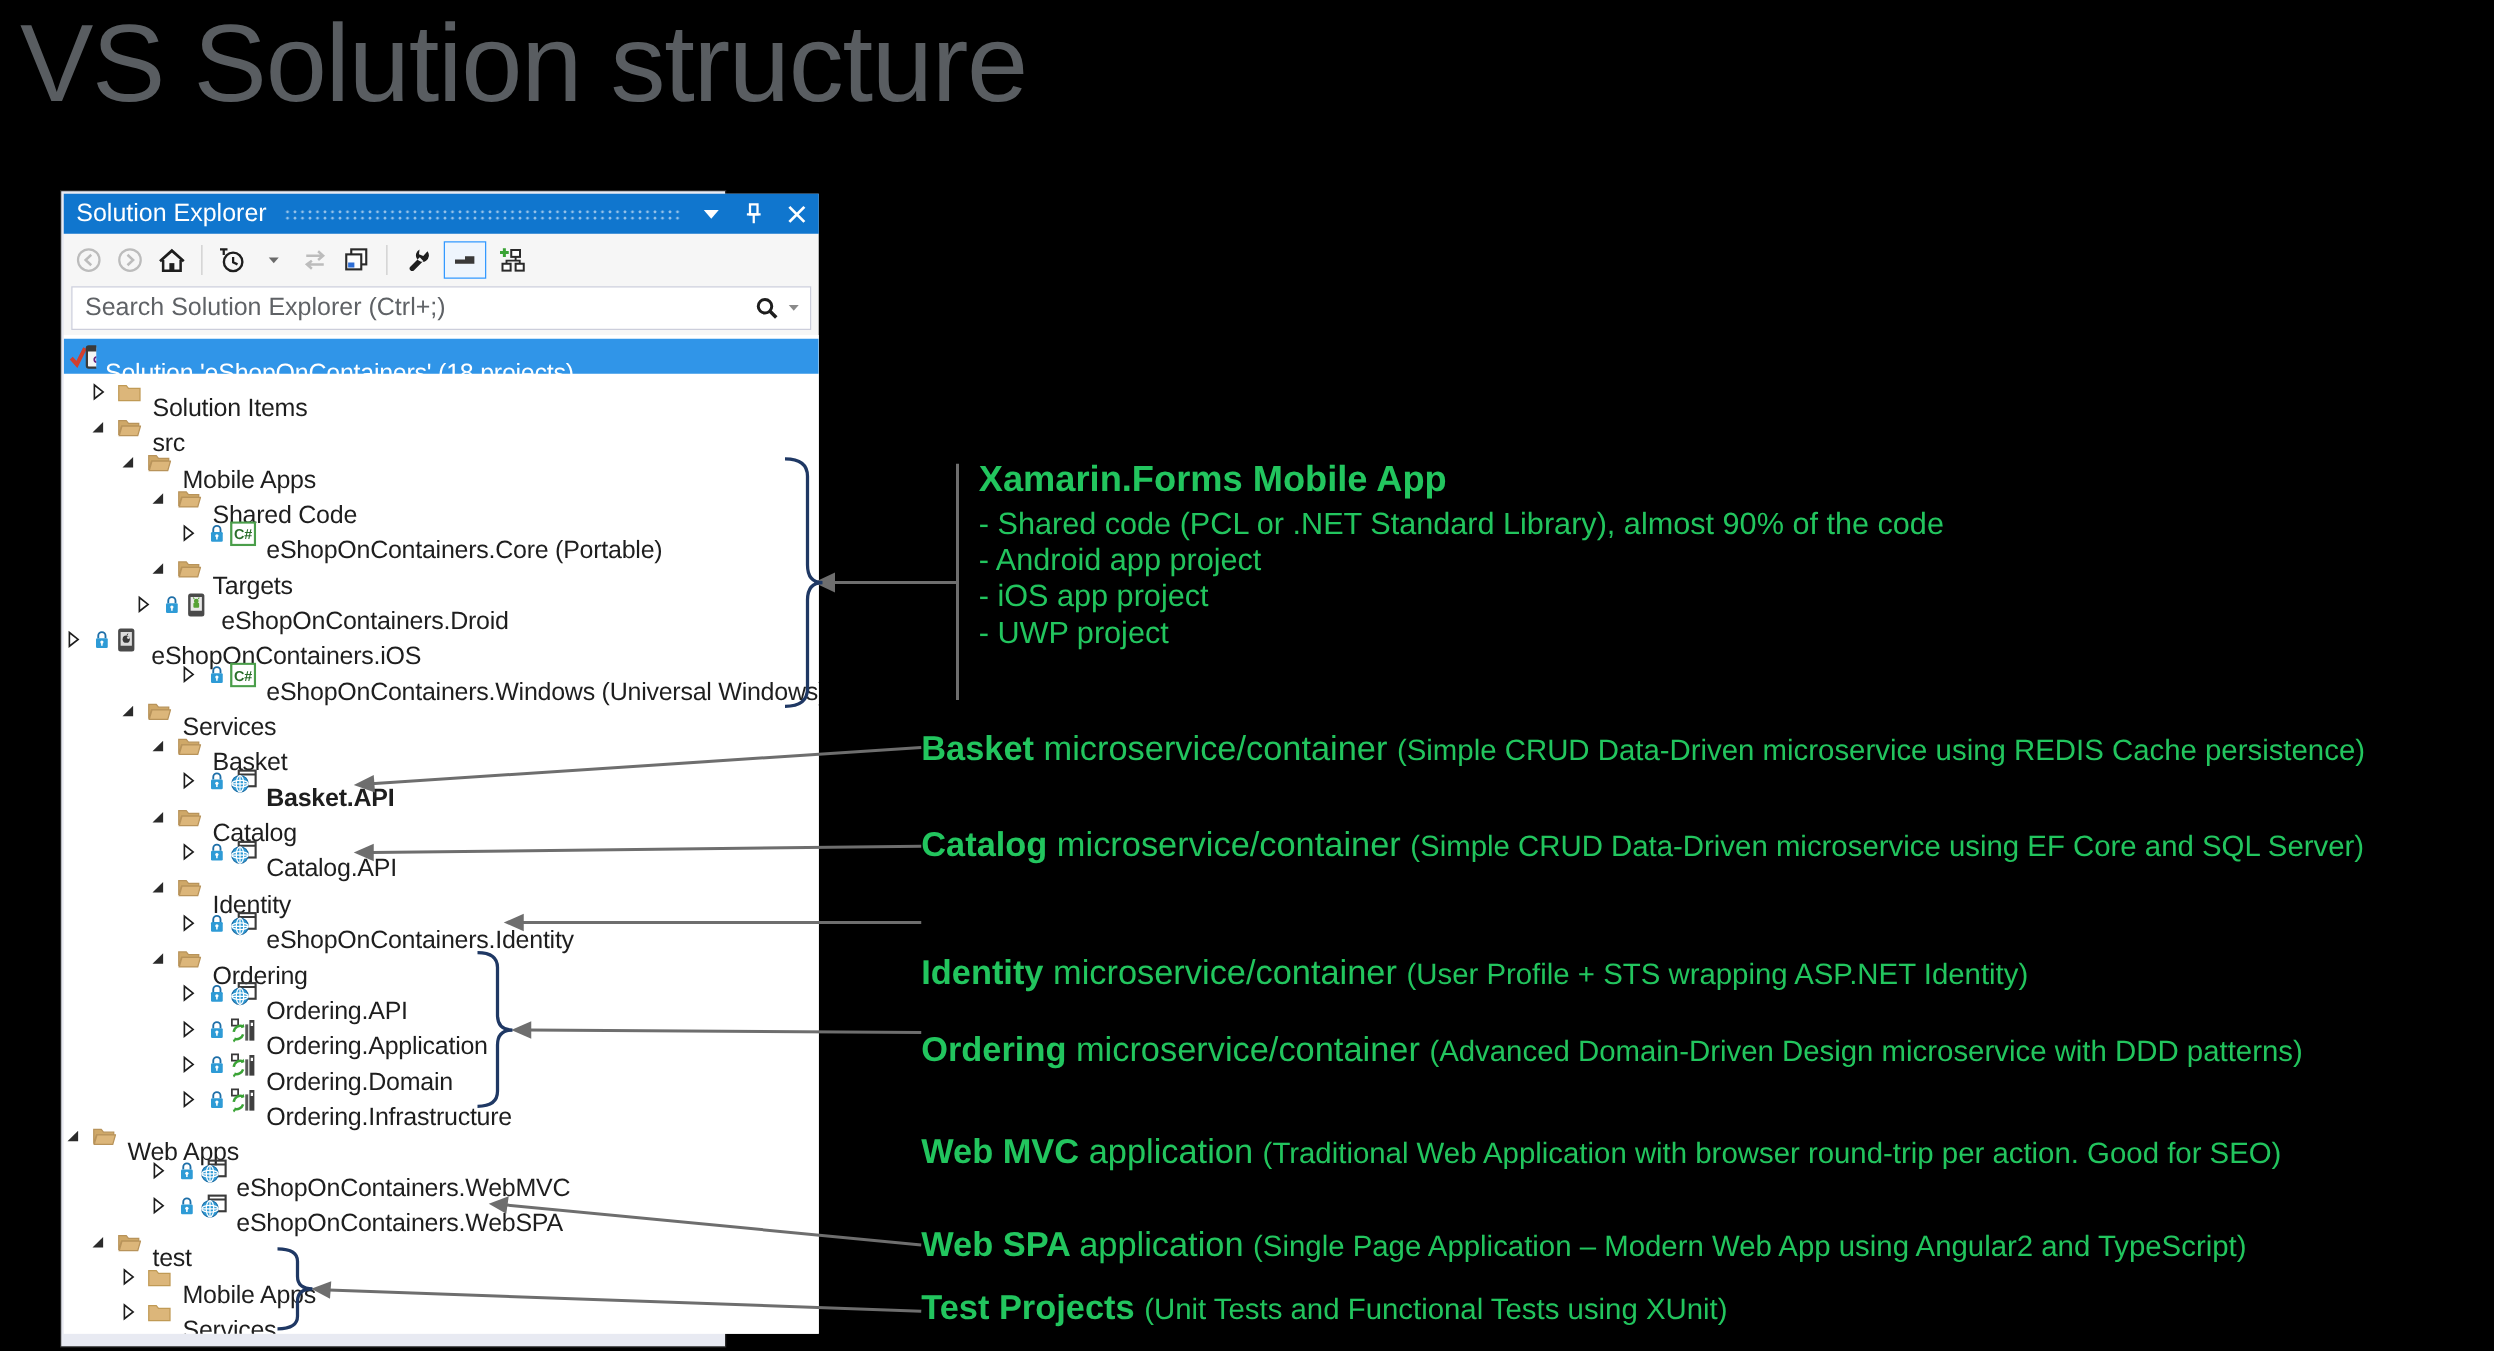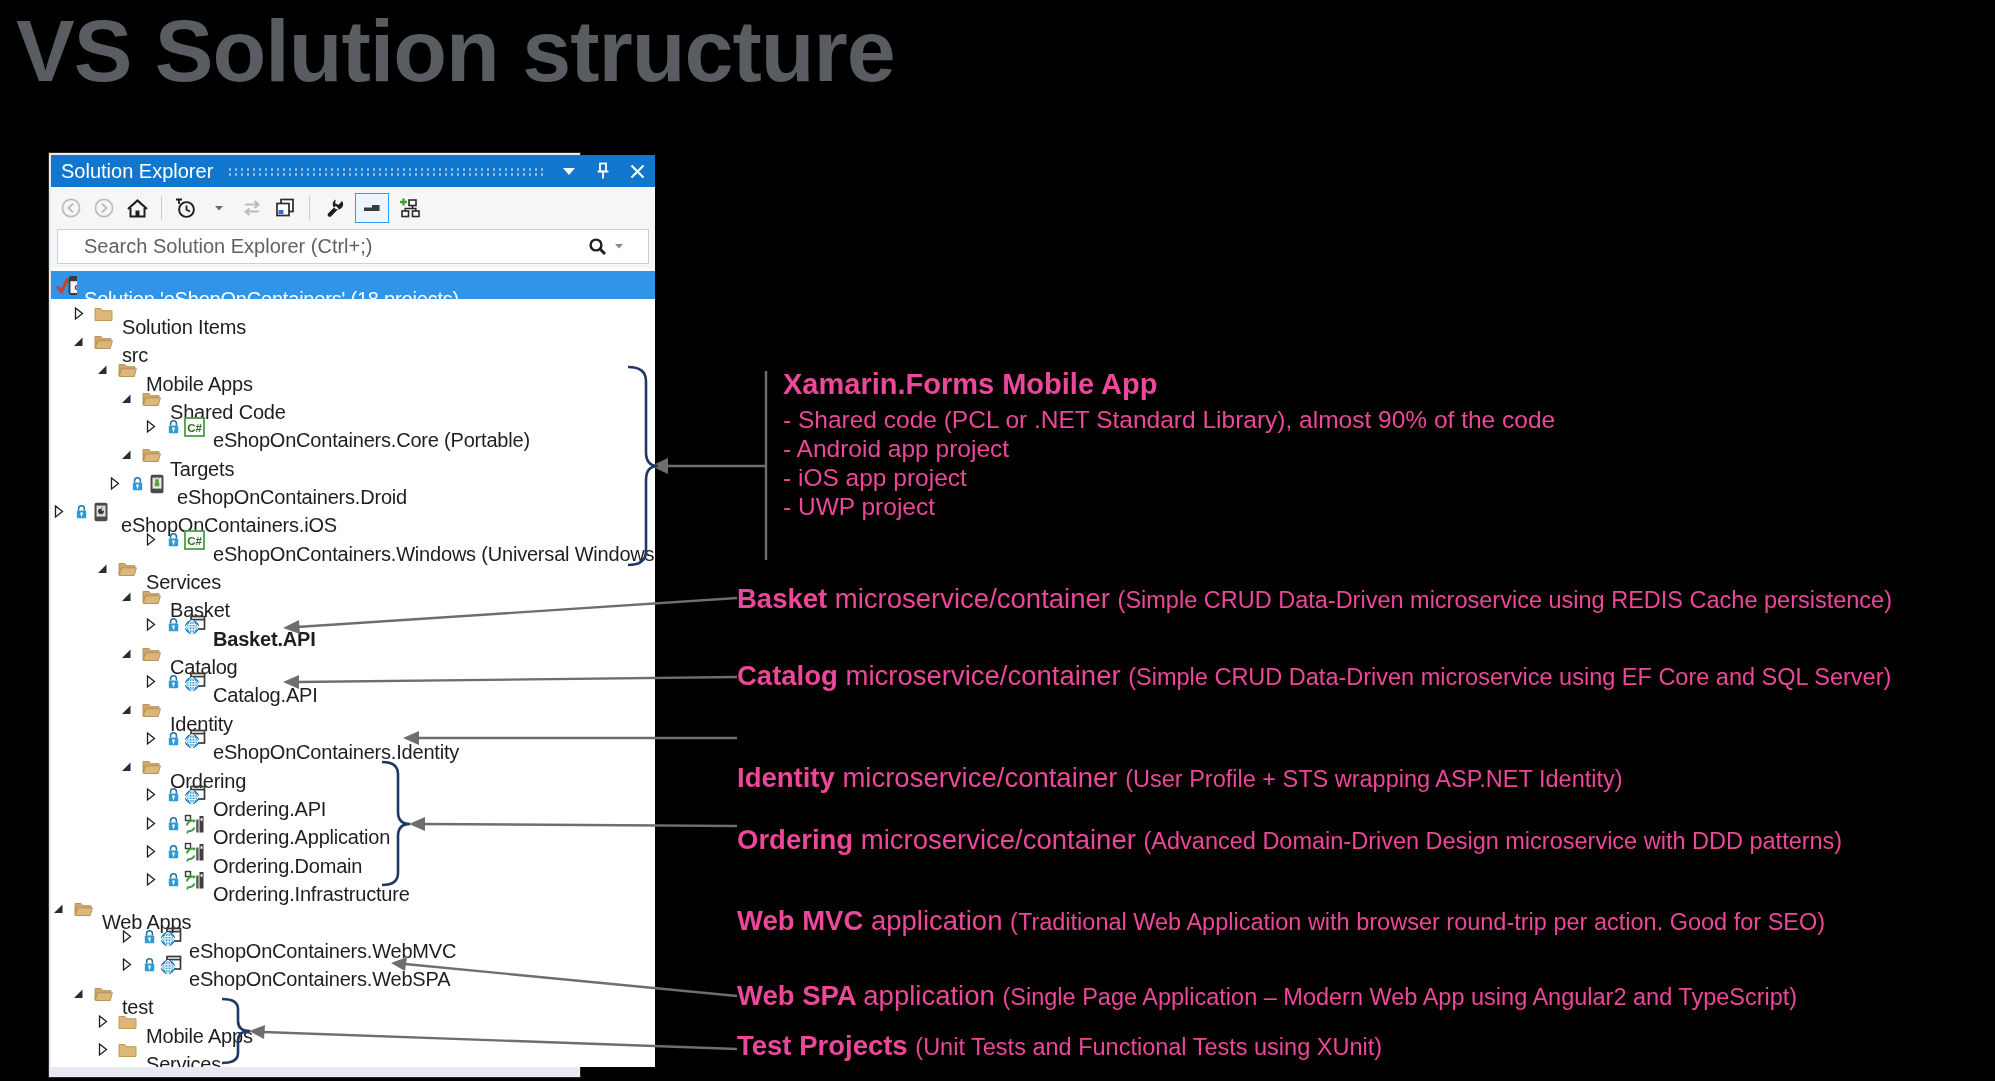--- a/index.html
+++ b/index.html
@@ -1,20 +1,20 @@
 <!DOCTYPE html>
 <html><head>
 <meta charset="utf-8">
 <style>
   html,body{margin:0;padding:0;background:#000;}
   body{width:1995px;height:1081px;position:relative;overflow:hidden;
        font-family:"Liberation Sans",sans-serif;-webkit-font-smoothing:antialiased;}
 
   
-  .page-title{position:absolute;left:16px;top:0px;font-size:88px;font-weight:700;
+  .page-title{position:absolute;left:16px;top:0px;font-size:88px;font-weight:400;
               color:#595d61;letter-spacing:-1px;}
 
   
   .panel-frame{position:absolute;left:49px;top:153px;width:531px;height:924px;
                background:#e8eaf2;box-shadow:0 0 0 1px #2a2a2a;}
   .panel{position:absolute;left:2px;top:2px;width:604px;height:912px;background:#f6f6f6;
          display:flex;flex-direction:column;}
 
   .titlebar{height:32px;background:#1076ce;display:flex;align-items:center;
             padding:0 10px 0 10px;flex:0 0 auto;}
@@ -24,39 +24,39 @@
      background-size:6px 5px;}
   .titlebar-icons{display:flex;align-items:center;gap:20px;margin-left:16px;}
   .tb-icon{display:inline-flex;align-items:center;justify-content:center;cursor:default;}
 
   .toolbar{height:42px;display:flex;align-items:center;padding:0 8px;flex:0 0 auto;gap:9px;}
   .tool{display:inline-flex;align-items:center;justify-content:center;height:28px;min-width:24px;}
   .tool-sep{width:1px;height:24px;background:#ccc;margin:0 3px;}
   .tool.boxed{border:1px solid #3399ff;background:#eef5fd;width:32px;height:28px;}
 
   .search-wrap{margin:0 6px 4px 6px;flex:0 0 auto;}
-  .search-box{height:33px;background:#fff;border:1px solid #cccedb;display:flex;align-items:center;padding:0 24px;}
+  .search-box{height:33px;background:#fff;border:1px solid #cccedb;display:flex;align-items:center;padding:0 8px;}
   .search-box input{flex:1;border:none;outline:none;font-family:"Liberation Sans",sans-serif;
                     font-size:20px;color:#444;background:transparent;}
   .search-box input::placeholder{color:#5f6266;opacity:1;}
   .search-icons{display:flex;align-items:center;gap:7px;}
 
   .tree{flex:1;background:#fff;padding-top:3px;overflow:hidden;}
   .row{height:28.35px;display:flex;align-items:center;white-space:nowrap;
        font-size:20px;color:#1e1e1e;}
   .row .expander{width:16px;height:16px;flex:0 0 auto;margin-right:7px;display:inline-flex;}
   .row .lock{width:15px;height:16px;flex:0 0 auto;margin-right:3px;display:inline-flex;}
   .row .nodeicon{width:22px;height:20px;flex:0 0 auto;margin-right:7px;display:inline-flex;}
   .row .fldicon{width:19px;height:16px;flex:0 0 auto;margin-right:9px;display:inline-flex;}
   .row.selected{background:#3095e8;color:#fff;}
   .row.bold .lbl{font-weight:bold;}
   .row .lbl{letter-spacing:-0.2px;margin-top:28px;}
 
   
-  .ann{position:absolute;color:#ec4899;white-space:nowrap;}
+  .ann{position:absolute;color:#22c55e;white-space:nowrap;}
   .ann-lead{font-weight:bold;font-size:27.5px;}
   .ann-mid{font-size:27.5px;}
   .ann-paren{font-size:23.5px;}
   .ann-title{font-weight:bold;font-size:29px;margin-bottom:4px;}
   .ann-bullet{font-size:24.5px;line-height:29px;}
 
   .overlay{position:absolute;left:0;top:0;pointer-events:none;}
 </style>
 </head>
 <body>

